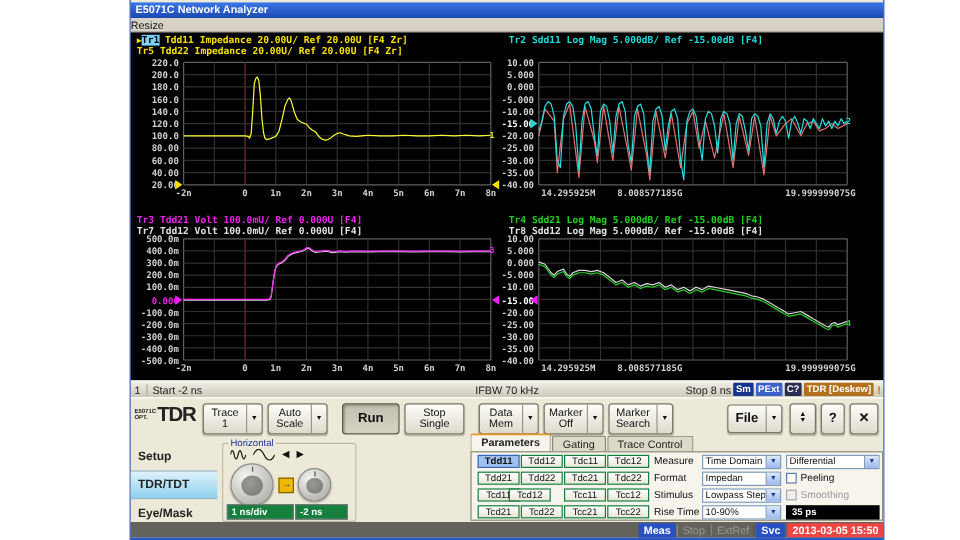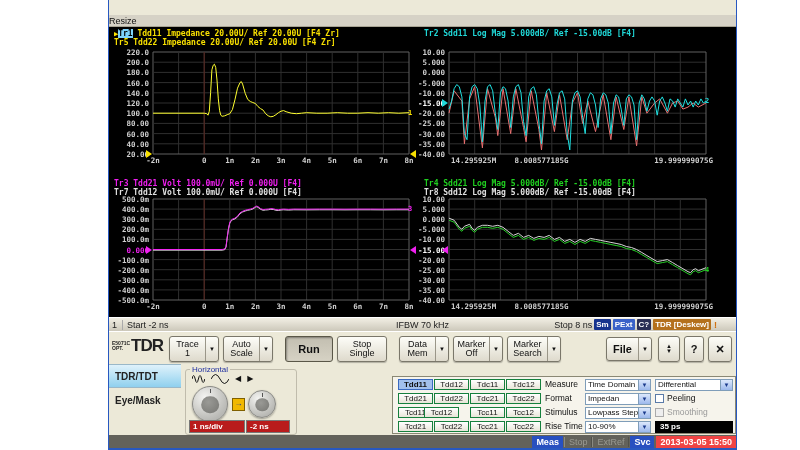--- a/index.html
+++ b/index.html
@@ -24,21 +24,21 @@
   .ylab{position:absolute;font:bold 7.5px "DejaVu Sans Mono",monospace;color:#d0d0d0;text-align:right;}
   .xlab{position:absolute;font:bold 7.5px "DejaVu Sans Mono",monospace;color:#d0d0d0;white-space:nowrap;}
   .refmark{position:absolute;width:0;height:0;}
   .endmark{position:absolute;font:bold 7px "DejaVu Sans Mono",monospace;}
   
   .statusbar{position:absolute;left:0;top:317px;width:100%;height:14px;
              background:linear-gradient(180deg,#f2efe4,#ccc8ba);border-top:1px solid #fff;
              font-size:9px;color:#222;display:flex;align-items:center;box-sizing:border-box;}
   .statusbar .ch{padding:0 5px 0 3px;border-right:1px solid #aaa;margin-right:4px;}
   .statusbar .center{position:absolute;left:50%;transform:translateX(-50%);}
-  .statusbar .right{margin-left:auto;display:flex;align-items:center;padding-right:19px;}
+  .statusbar .right{margin-left:auto;display:flex;align-items:center;padding-right:2px;}
   .badge{font:bold 8px "Liberation Sans",sans-serif;color:#fff;padding:1px 2px;margin-left:2px;border-radius:1px;}
   .alert{color:#d07010;font-weight:bold;margin-left:3px;}
   
   .panel{position:absolute;left:0;top:331px;width:100%;height:104px;background:#ece9d8;border-top:1px solid #fff;}
   .logo{position:absolute;left:3px;top:4px;display:flex;align-items:center;color:#222;}
   .logo .sm{font:bold 5px "Liberation Sans",sans-serif;line-height:5px;text-align:left;margin-right:1px;}
   .logo .big{font:bold 17px "Liberation Sans",sans-serif;letter-spacing:-1px;}
   .hbtns{position:absolute;left:58px;top:3px;right:0;height:28px;display:flex;align-items:center;padding-right:4px;}
   .btn{display:flex;align-items:stretch;background:linear-gradient(180deg,#fdfdf8,#dedacc);
        border:1px solid #7a776a;border-radius:3px;height:26px;box-sizing:border-box;
@@ -53,21 +53,21 @@
   .side-item{height:24px;display:flex;align-items:center;padding-left:6px;font:bold 10px "Liberation Sans",sans-serif;color:#222;box-sizing:border-box;}
   .side-item.sel{background:linear-gradient(180deg,#dff2fb,#8fd0ee);border-top:1px solid #9ab8c8;border-bottom:1px solid #9ab8c8;}
   
   .group{position:absolute;border:1px solid #c0bcac;border-radius:3px;}
   .group .glab{position:absolute;top:-5px;left:4px;background:#ece9d8;padding:0 2px;font:8px "Liberation Sans",sans-serif;color:#2030a0;}
   .knob{position:absolute;border-radius:50%;border:1px solid #8a8a86;
         background:radial-gradient(circle at 35% 30%,#f4f4f2,#c6c6c2 55%,#a4a4a0);box-shadow:0 1px 2px rgba(0,0,0,.35);}
   .knob::after{content:"";position:absolute;left:50%;top:52%;transform:translate(-50%,-50%);
         width:52%;height:52%;border-radius:50%;background:radial-gradient(circle at 40% 35%,#9a9a96,#767672);}
   .knob::before{content:"";position:absolute;left:50%;top:2px;width:1px;height:4px;background:#555;}
-  .lcd{position:absolute;background:#b91c1c;color:#fff;border:1px solid #777;
+  .lcd{position:absolute;background:#15803d;color:#fff;border:1px solid #777;
        font:bold 8px "Liberation Sans",sans-serif;line-height:11px;padding:0 3px;height:11px;box-sizing:content-box;white-space:nowrap;}
   .gicons{position:absolute;top:4px;display:flex;align-items:center;gap:6px;}
   .tri{font-size:8px;color:#111;line-height:8px;}
   .offset-ic{position:absolute;width:11px;height:11px;background:#f0b800;border:1px solid #806000;
        color:#1030a0;font:bold 8px "Liberation Sans",sans-serif;line-height:10px;text-align:center;}
   
   .tabs{position:absolute;left:283px;top:31px;width:344px;height:13px;display:flex;align-items:flex-end;}
   .tab{height:12px;line-height:12px;padding:0 8px;font-size:9px;background:#ddd9c8;
        border:1px solid #8a8874;border-bottom:none;border-radius:2px 2px 0 0;margin-right:1px;color:#222;}
   .tab.active{background:#f6f4ec;border-top:2px solid #e89820;height:13px;font-weight:bold;}
@@ -93,20 +93,23 @@
   .seg-badge{background:#2850c0;color:#fff;font-weight:bold;padding:0 4px;margin:0 1px;line-height:12px;}
   .seg-time{background:#ef4444;color:#fff;padding:0 4px;margin-left:1px;line-height:12px;font-weight:bold;}
   .winbottom{position:absolute;left:0;top:448px;width:100%;height:2px;background:#2858c0;}
 </style>
 </head>
 <body>
 
 <div class="stage">
   <div class="win">
 
+    <div class="titlebar">
+      <span>E5071C Network Analyzer</span>
+    </div>
 
     <div class="menubar">
       <span class="resize">Resize</span>
     </div>
 
     <div class="plots">
         <div class="quad" style="left: 1px; top: 1px; width: 312px; height: 138px;">
           <div class="tline" style="left: 4px; top: 1px;"><span style="color: rgb(248, 224, 0); font-size: 7px;">▶</span><span style="background: #7dd3fc; color: rgb(0, 0, 0);">Tr1</span><span style="color: rgb(248, 224, 0);"> Tdd11 Impedance 20.00U/ Ref 20.00U [F4 Zr]</span></div>
           <div class="tline" style="left: 4px; top: 10px;"><span style="color: rgb(248, 224, 0);">Tr5</span><span style="color: rgb(248, 224, 0);"> Tdd22 Impedance 20.00U/ Ref 20.00U [F4 Zr]</span></div>
           <div class="ylab" style="left: 0px; width: 39px; top: 20px;">220.0</div>
@@ -399,20 +402,21 @@
             </span>
           </div>
           <div class="btn sq" style="margin-left: 4px; width: 24px;">
             <span class="lab">
               <span>✕</span>
             </span>
           </div>
         </div>
 
       <div class="side">
+          <div class="side-item" style="margin-top: 4px;">Setup</div>
           <div class="side-item sel" style="margin-top: 0px;">TDR/TDT</div>
           <div class="side-item" style="margin-top: 0px;">Eye/Mask</div>
         </div>
 
       <div class="group" style="left:76px;top:37px;width:110px;height:64px;">
         <span class="glab">Horizontal</span>
         <div class="gicons" style="left:6px;">
           <svg width="13" height="10">
               <path d="M0,5 q1.6,-7 3.2,0 q1.6,7 3.2,0 q1.6,-7 3.2,0 q1.6,7 3.2,0" fill="none" stroke="#111" stroke-width="1"></path>
             </svg>
@@ -423,20 +427,25 @@
           <span class="tri">▶</span>
         </div>
         <div class="knob" style="left:6px;top:16px;width:34px;height:34px;"></div>
         <div class="offset-ic" style="left:46px;top:28px;">→</div>
         <div class="knob" style="left:62px;top:20px;width:26px;height:26px;"></div>
         <div class="lcd" style="left:3px;top:50px;width:48px;">1 ns/div</div>
         <div class="lcd" style="left:60px;top:50px;width:36px;">-2 ns</div>
       </div>
 
 
+      <div class="tabs">
+          <div class="tab active">Parameters</div>
+          <div class="tab">Gating</div>
+          <div class="tab">Trace Control</div>
+        </div>
       <div class="tabbody">
         <div>
             <div class="pcell sel" style="left: 5px; top: 2px; position: absolute;">Tdd11</div>
             <div class="pcell" style="left: 41px; top: 2px; position: absolute;">Tdd12</div>
             <div class="pcell" style="left: 77px; top: 2px; position: absolute;">Tdc11</div>
             <div class="pcell" style="left: 113px; top: 2px; position: absolute;">Tdc12</div>
             <div class="pcell" style="left: 5px; top: 16px; position: absolute;">Tdd21</div>
             <div class="pcell" style="left: 41px; top: 16px; position: absolute;">Tdd22</div>
             <div class="pcell" style="left: 77px; top: 16px; position: absolute;">Tdc21</div>
             <div class="pcell" style="left: 113px; top: 16px; position: absolute;">Tdc22</div>

